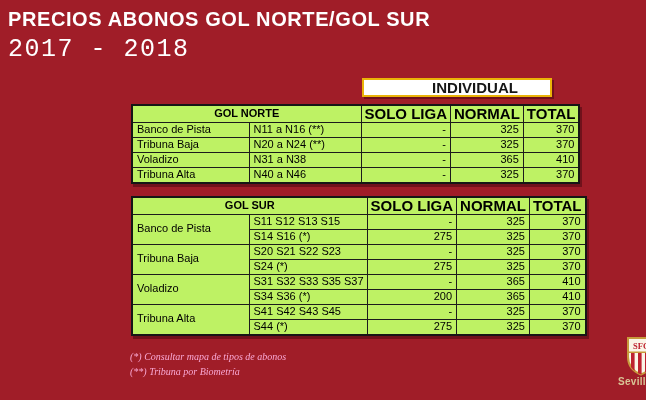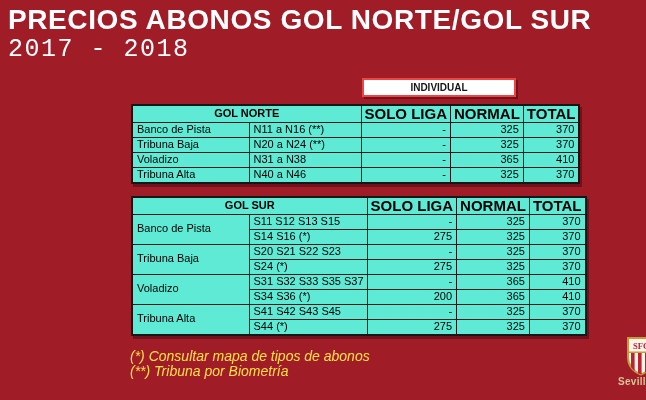--- a/index.html
+++ b/index.html
@@ -4,55 +4,56 @@
 <style>
   html,body { margin:0; padding:0; background:#7c141e; }
   .screen {
     position:relative; width:646px; height:400px;
     background:#A01D28; overflow:hidden;
     font-family:"Liberation Sans", sans-serif;
   }
 
   
   .title-block { position:absolute; left:8px; top:4px; color:#FFFFFF; }
-  .title-main  { font-size:28px; font-weight:700; letter-spacing:0.6px; line-height:31px; white-space:nowrap; }
+  .title-main  { font-size:20px; font-weight:700; letter-spacing:0.6px; line-height:31px; white-space:nowrap; }
   .title-season{ font-size:25px; font-weight:400; letter-spacing:1.5px; line-height:29px;font-family:Liberation Mono, monospace; }
 
   
   .individual {
     position:absolute; left:362px; top:78px; width:150px; height:15px;
-    background:#FFFFFF; border:2px solid #ef4444;
-    font-size:10px; font-weight:700; color:#161616;
+    background:#FFFFFF; border:2px solid #eab308;
+    font-size:15px; font-weight:700; color:#161616;
     text-align:center; line-height:15px;
     box-shadow:2px 2px 0 rgba(54,4,10,0.45);
+    padding-left:36px;
   }
 
   
   table.price-table {
     position:absolute; left:131px;
     border-collapse:collapse; table-layout:fixed;
-    background:#5eead4; border:2px solid #161616;
+    background:#bef264; border:2px solid #161616;
     box-shadow:2px 3px 0 rgba(54,4,10,0.45);
   }
   table.norte { top:104px; }
   table.sur   { top:196px; }
   .price-table th, .price-table td {
     border:1px solid #1c1c1c; color:#000;
     font-size:11px; height:14px; padding:0 3px;
     line-height:1.05; overflow:hidden; white-space:nowrap;
   }
   .price-table th { font-weight:700; text-align:center; }
   th.col-h { font-size:15px; }
   td.zone, td.sect { text-align:left; padding-left:4px;margin-top:36px; }
   td.num  { text-align:right; padding-right:4px; }
 
   
   .footnotes {
     position:absolute; left:130px; top:349px;
-    color:#fde047; font-style:italic; font-size:14px; line-height:15px;
+    color:#f9a8d4; font-style:italic; font-size:10px; line-height:15px;font-family:Liberation Serif, serif;
   }
 
   
   .crest { position:absolute; left:626px; top:336px; }
   .wordmark {
     position:absolute; left:618px; top:376px;
     color:#D9C496; font-size:10px; font-weight:700;
     letter-spacing:0.3px; white-space:nowrap;
   }
 </style>

